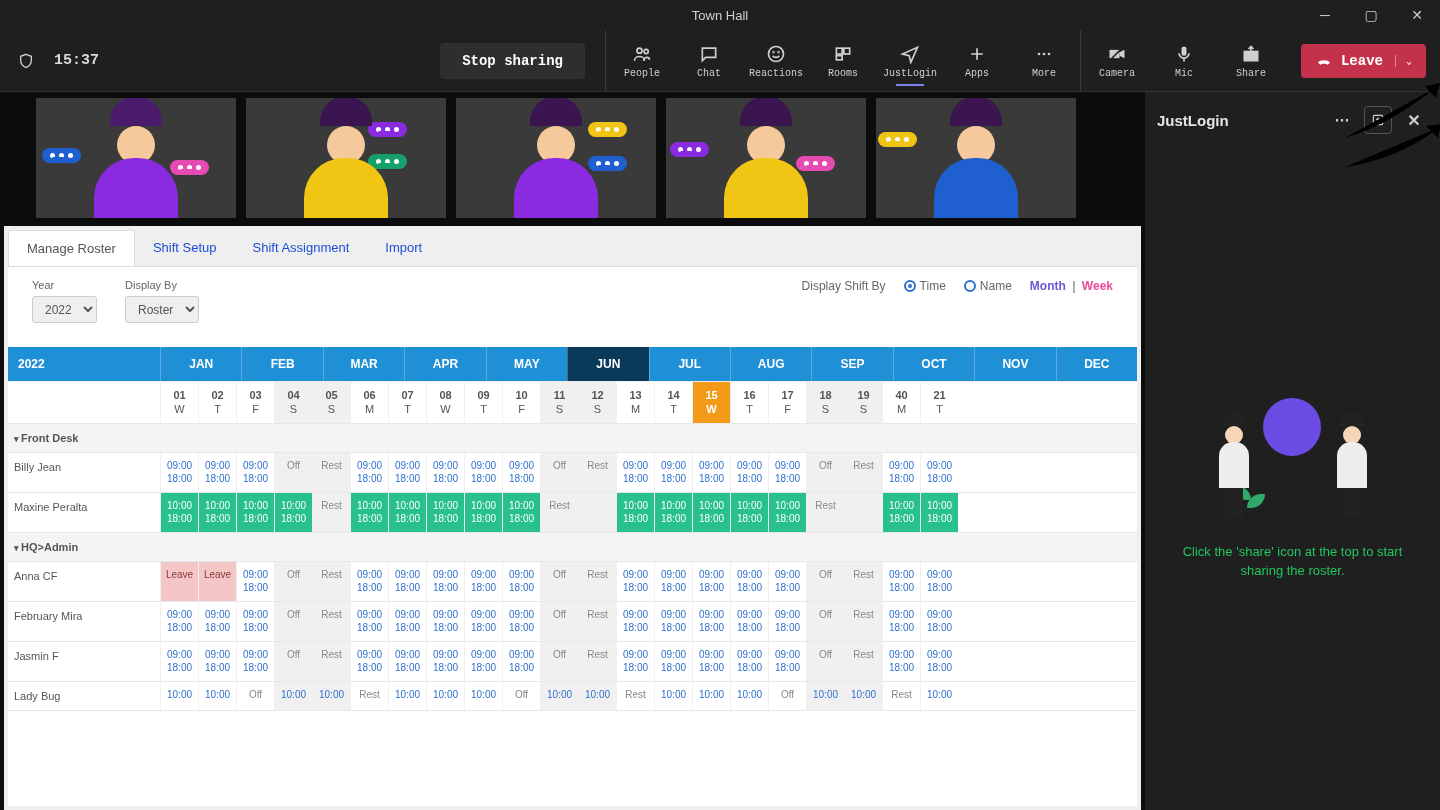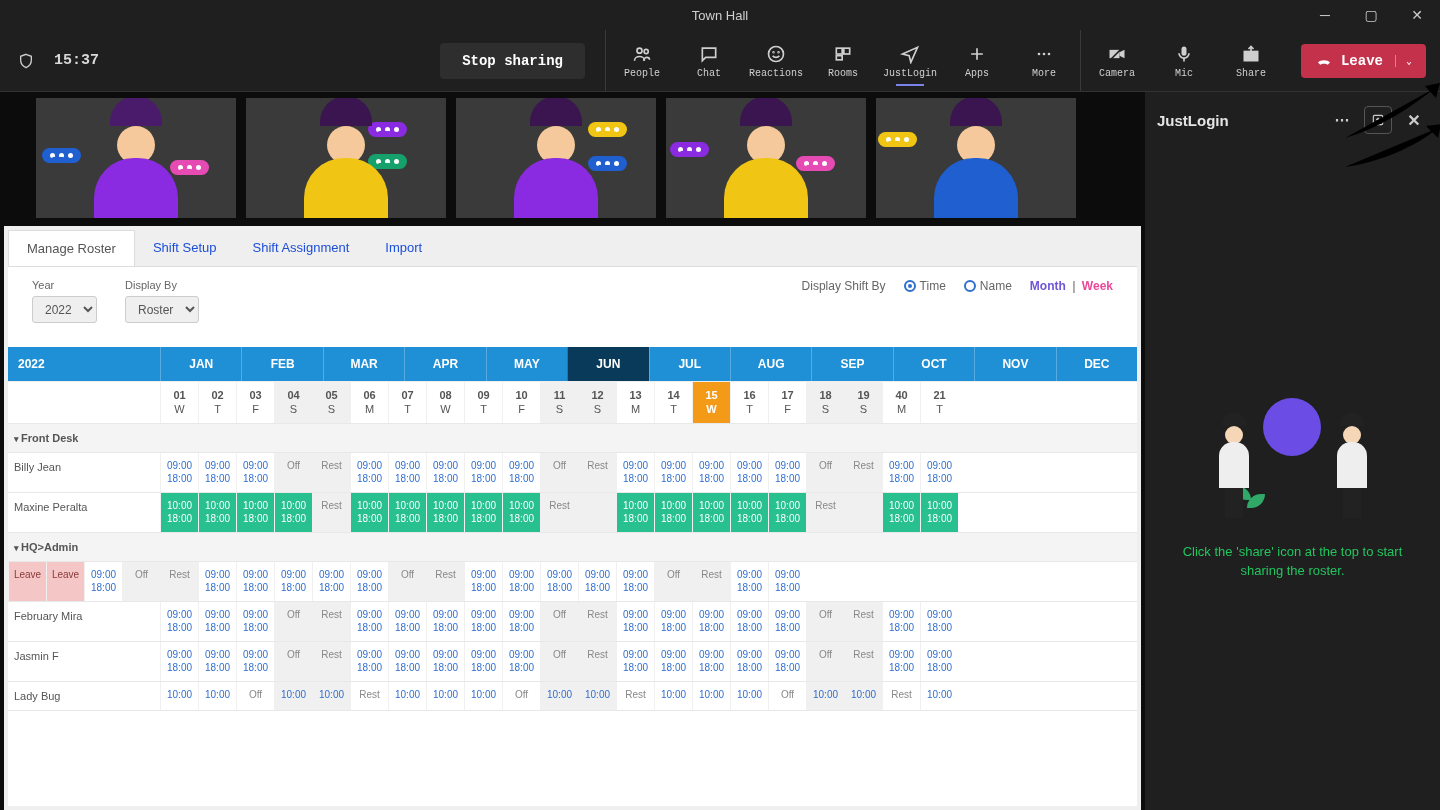--- a/index.html
+++ b/index.html
@@ -443,20 +443,21 @@
                 <div class="shift-cell rest weekend">Rest</div>
                 <div class="shift-cell weekend"></div>
                 <div class="shift-cell green">10:00<br>18:00</div>
                 <div class="shift-cell green">10:00<br>18:00</div>
               </div>
               <div class="grid-row">
                 <div class="label-cell group caret">HQ&gt;Admin</div>
                 <div style="flex: 1 1 0%; background: rgb(244, 244, 244);"></div>
               </div>
               <div class="grid-row">
+                <div class="label-cell">Anna CF</div>
                 <div class="shift-cell leave">Leave</div>
                 <div class="shift-cell leave">Leave</div>
                 <div class="shift-cell blue">09:00<br>18:00</div>
                 <div class="shift-cell off weekend">Off</div>
                 <div class="shift-cell rest weekend">Rest</div>
                 <div class="shift-cell blue">09:00<br>18:00</div>
                 <div class="shift-cell blue">09:00<br>18:00</div>
                 <div class="shift-cell blue">09:00<br>18:00</div>
                 <div class="shift-cell blue">09:00<br>18:00</div>
                 <div class="shift-cell blue">09:00<br>18:00</div>

